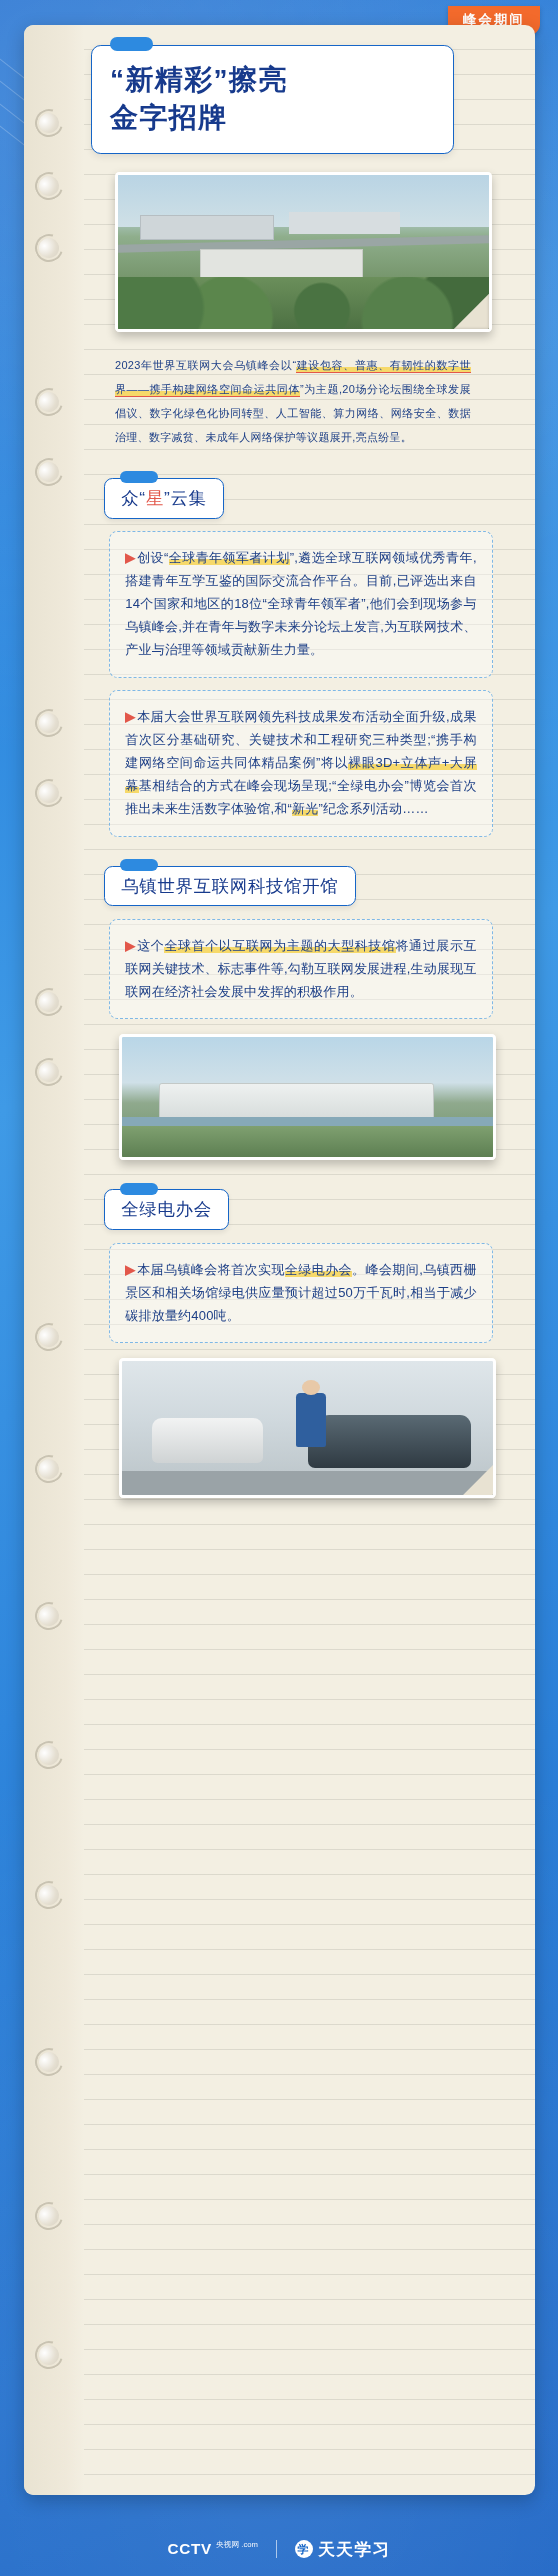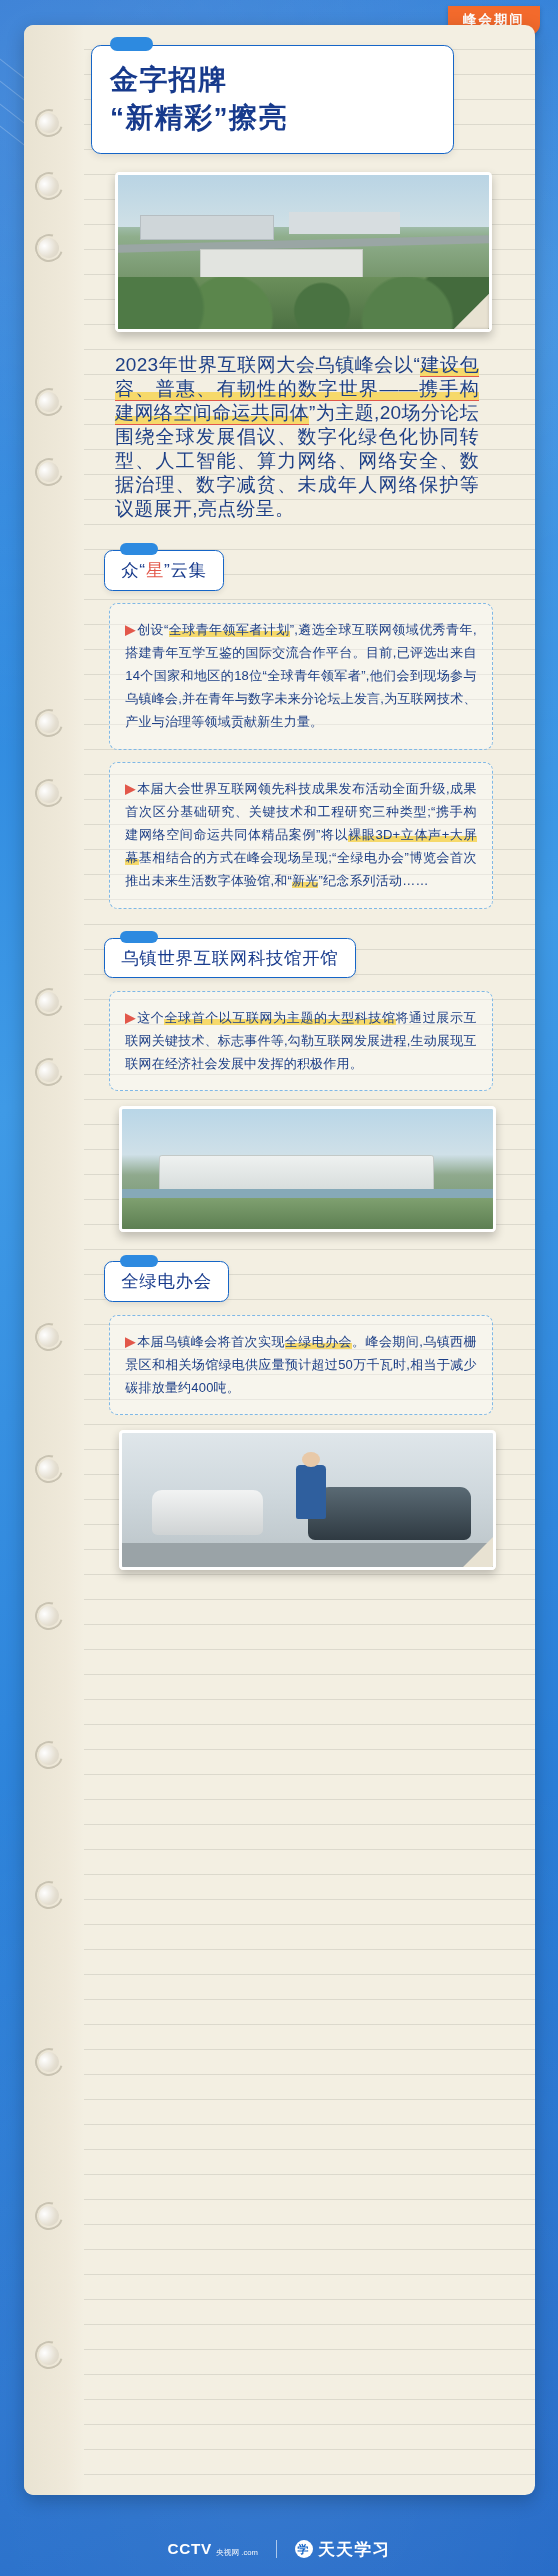--- a/index.html
+++ b/index.html
@@ -149,22 +149,22 @@
                 linear-gradient(to bottom,#6b8f5b,#4d7143);}
   .photo .corner{
     position:absolute; right:-1.4px; bottom:-1.4px; width:38px; height:38px;
     background:#e8e2d2;
     clip-path: polygon(100% 0, 100% 100%, 0 100%);
     box-shadow: -1.4px -1.4px 2.8px rgba(0,0,0,.15) inset;
   }
 
   
   .intro{
-    margin:21px 32px 0 24px;
-    font-size:19px; line-height:24px; color:#1d3f86; text-align:justify;
+    margin:21px 40px 0 24px;
+    font-size:11px; line-height:24px; color:#1d3f86; text-align:justify;
     letter-spacing:0.3px;
   }
   .hl-y{ background: linear-gradient(to bottom, transparent 62%, #f6d96a 62%); }
   .u-red{ border-bottom:1.4px solid #e2574a; padding-bottom:0.7px; }
 
   
   .sec-head{
     margin: 29px 0 0 12.6px;
     display:inline-block;
     background:#fff;
@@ -241,21 +241,21 @@
     background:#e8e2d2; clip-path: polygon(100% 0, 100% 100%, 0 100%);
   }
 
   
   .footer{
     position:absolute; left:0; right:0; bottom:15.3px;
     display:flex; align-items:center; justify-content:center; gap:18px;
   }
   .cctv{
     color:#fff; font-size:15.3px; font-weight:bold; letter-spacing:0.7px;
-    display:flex; align-items:flex-end; gap:4.2px;
+    display:flex; align-items:flex-start; gap:4.2px;
   }
   .cctv .sub{ font-size:7.7px; font-weight:normal; letter-spacing:0; opacity:.95;}
   .divider{ width:0.7px; height:18px; background:rgba(255,255,255,.6); }
   .brand{
     color:#fff; font-size:16.7px; font-weight:bold; letter-spacing:1.4px;
     display:flex; align-items:center; gap:5.6px;
   }
   .brand .mark{
     width:18px; height:18px; border-radius:50%;
     background:#fff; color:#1565c7; font-size:11px; font-weight:bold;
@@ -298,22 +298,22 @@
       <div class="hole" style="top:2023px"></div>
       <div class="hole" style="top:2177px"></div>
       <div class="hole" style="top:2316px"></div>
     </div>
 
     <div class="content">
 
       
       <div class="title-card">
         <div class="tab"></div>
+        <div class="title-line">“新精彩”擦亮</div>
         <div class="title-line">金字招牌</div>
-        <div class="title-line">“新精彩”擦亮</div>
       </div>
 
       
       <div class="photo-wrap">
         <div class="photo">
           <div class="sky"></div>
           <div class="bldgA"></div>
           <div class="bldgB"></div>
           <div class="road"></div>
           <div class="bldgC"></div>

